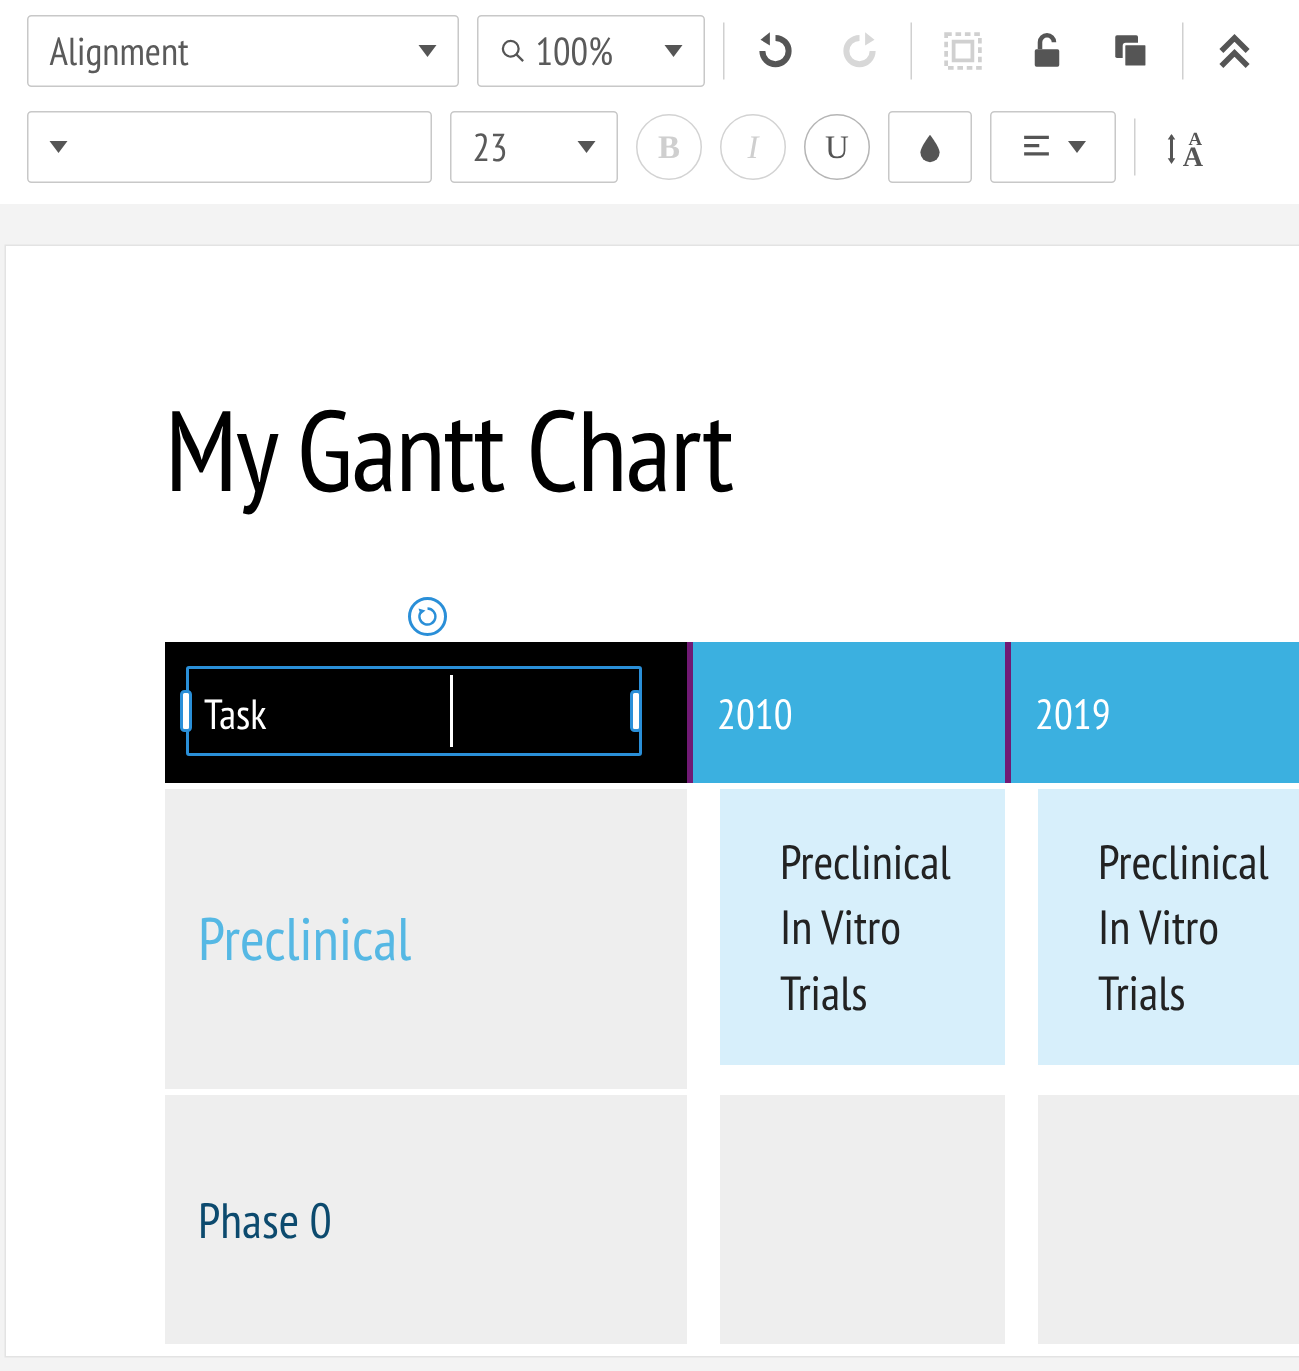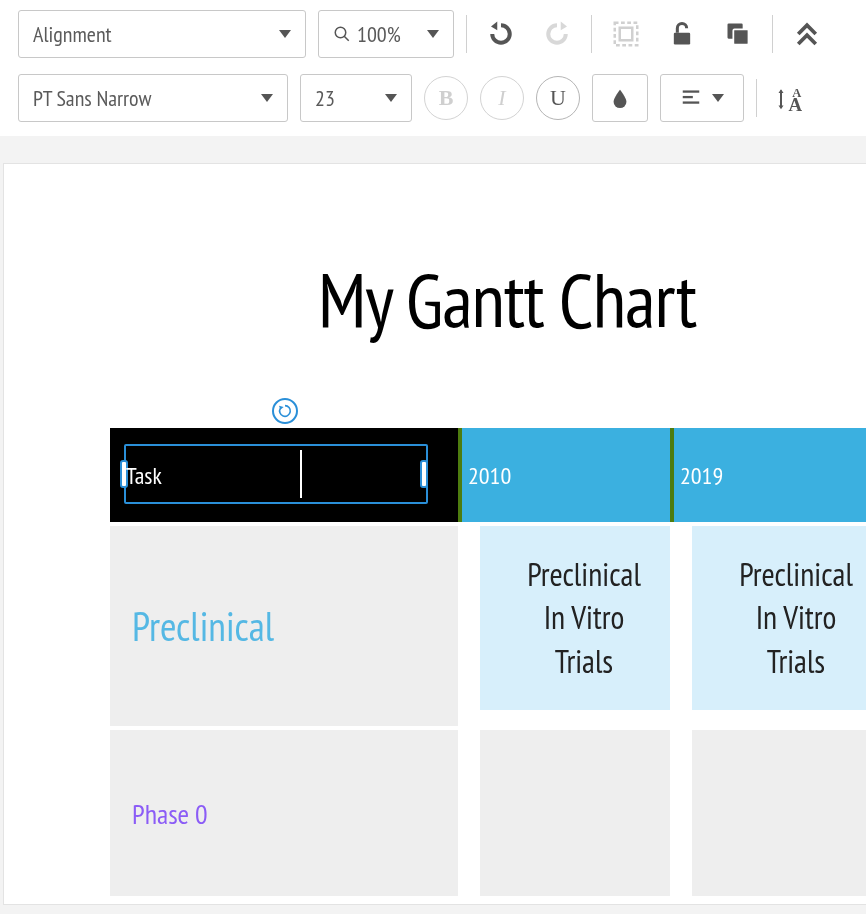--- a/index.html
+++ b/index.html
@@ -21,26 +21,26 @@
   .tb-row { display: flex; align-items: center; gap: 12px; }
   .dropdown {
     display: flex;
     align-items: center;
     justify-content: space-between;
     border: 1px solid #c8c8c8;
     border-radius: 3px;
     background: #fff;
     height: 48px;
     padding: 0 14px;
-    font-size: 22px;
+    font-size: 26px;
     color: #5a5a5a;
     cursor: pointer;
   }
   .dd-alignment { width: 288px; }
-  .dd-zoom { width: 136px; }
+  .dd-zoom { width: 152px; }
   .dd-font { width: 270px; }
   .dd-size { width: 112px; }
   .caret {
     width: 0; height: 0;
     border-left: 6px solid transparent;
     border-right: 6px solid transparent;
     border-top: 8px solid #555;
   }
   .vsep {
     width: 1px; height: 38px; background: #d0d0d0;
@@ -57,21 +57,20 @@
     font-size:22px; color:#cfcfcf; cursor:pointer;
   }
   .circle-btn.active { color:#555; border-color:#b5b5b5;}
   .box-btn {
     border:1px solid #c8c8c8; border-radius:3px;
     display:flex; align-items:center; justify-content:center;
     gap:10px; height:48px; padding:0 12px; cursor:pointer; color:#555;
   }
   .canvas-wrap {
     padding: 28px 0 0 0;
-    text-align: center;
   }
   .page {
     background:#fff;
     margin-left: 4px;
     width: 900px;
     min-height: 740px;
     box-shadow: 0 0 0 1px #e3e3e3;
     padding: 86px 0 0 106px;
     position:relative;
   }
@@ -84,24 +83,24 @@
     font-family: "PT Sans Narrow","Arial Narrow",sans-serif;
     margin-bottom: 80px;
   }
   .table {
     display:grid;
     grid-template-columns: 348px 212px 212px;
     font-family: "PT Sans Narrow","Arial Narrow",sans-serif;
   }
   .hdr {
     height:94px; display:flex; align-items:center;
-    padding:0 6px; font-size:24px; color:#fff;
+    padding:0 16px; font-size:28px; color:#fff;
   }
   .hdr-task { background:#000; position:relative; }
-  .hdr-year { background:#3bb0e0; border-left: 4px solid #4d7c0f;}
+  .hdr-year { background:#3bb0e0; border-left: 4px solid #701a75;}
   .sel-box {
     position:absolute; left:14px; top:16px;
     width:304px; height:60px;
     border:2px solid #2a8fd8; border-radius:2px;
   }
   .sel-handle {
     position:absolute; width:8px; height:28px; background:#fff;
     border:2px solid #2a8fd8; border-radius:3px; top:32px;
   }
   .sel-handle.left{ left:10px;} .sel-handle.right{ left:310px;}
@@ -116,21 +115,21 @@
   }
   .cell {
     padding: 22px 22px;
     font-size:32px;
     background:#eeeeee;
     border-top:4px solid #fff;
   }
   .cell-year { border-left:4px solid #fff;margin-left:18px; }
   .row1 .cell-task { color:#55b8e4; font-size:40px; display:flex; align-items:center; height:188px;}
   .row1 .cell-year { background:#d7effb; color:#222; font-size:32px; line-height:1.35; display:flex; align-items:center; height:188px;}
-  .row2 .cell-task { color:#8b5cf6; font-size:28px; display:flex; align-items:center; height:188px;}
+  .row2 .cell-task { color:#0c4a6e; font-size:33px; display:flex; align-items:center; height:188px;}
   svg { display:block; }
 </style>
 </head>
 <body>
 
 <div class="toolbar">
   <div class="tb-row">
     <div class="dropdown dd-alignment">
       <span>Alignment</span>
       <span class="caret"></span>
@@ -181,21 +180,20 @@
     <div class="icon-btn">
       <svg width="30" height="30" viewBox="0 0 24 24">
           <path d="M5 12 L12 5 L19 12" fill="none" stroke="#555" stroke-width="3"></path>
           <path d="M5 20 L12 13 L19 20" fill="none" stroke="#555" stroke-width="3"></path>
         </svg>
     </div>
   </div>
 
   <div class="tb-row">
     <div class="dropdown dd-font">
-      <span>PT Sans Narrow</span>
       <span class="caret"></span>
     </div>
     <div class="dropdown dd-size">
       <span>23</span>
       <span class="caret"></span>
     </div>
     <div class="circle-btn">
         <span style="font-weight:700">B</span>
       </div>
     <div class="circle-btn">

